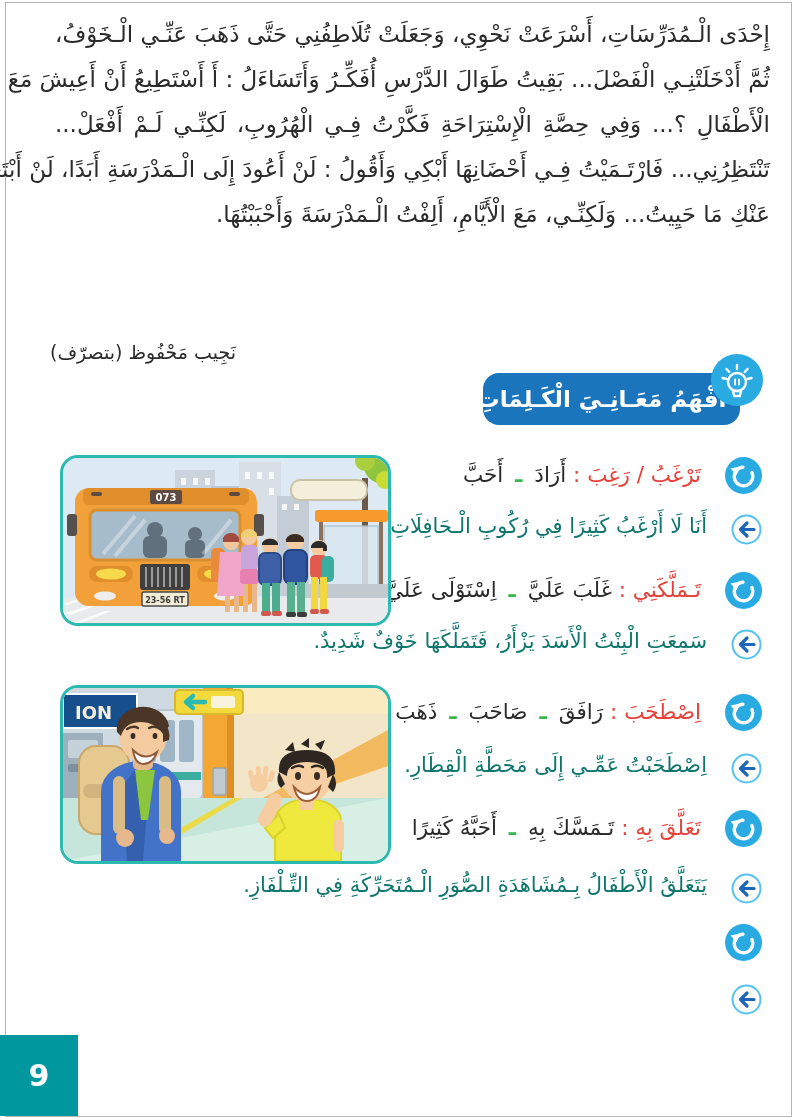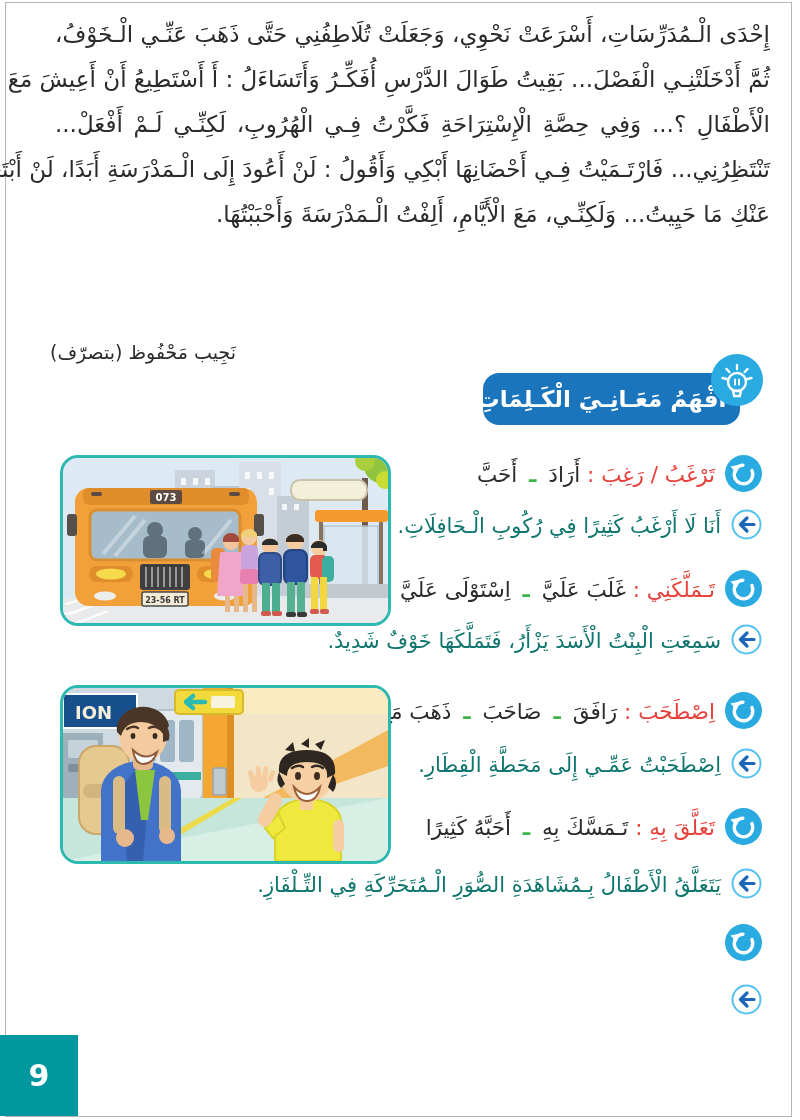--- a/index.html
+++ b/index.html
@@ -33,21 +33,21 @@
     display:flex;align-items:center;justify-content:center;
     padding-left:14px;padding-right:34px;box-sizing:border-box;
   }
   .banner-title{
     color:#fff;font-size:23px;font-weight:bold;direction:rtl;white-space:nowrap;
   }
   .bulb-badge{position:absolute;left:710px;top:353px;width:54px;height:54px;}
   
   .vrow{
     position:absolute;right:38px;direction:rtl;
-    display:flex;align-items:center;gap:10px;white-space:nowrap;
+    display:flex;align-items:flex-end;gap:24px;white-space:nowrap;
   }
   .vrow .vicon{flex:0 0 auto;display:block;}
   .vtext{font-size:21.5px;line-height:46px;}
   .vtext .red{color:#E8403A;}
   .vtext .sep{color:#3AB54A;font-weight:bold;margin:0 5px;}
   .vtext .dark{color:#2b2b2b;}
   .ex-text{font-size:21px;line-height:46px;color:#0f766e;}
   
   .illus{
     position:absolute;left:60px;width:325px;background:#c4b5fd;

